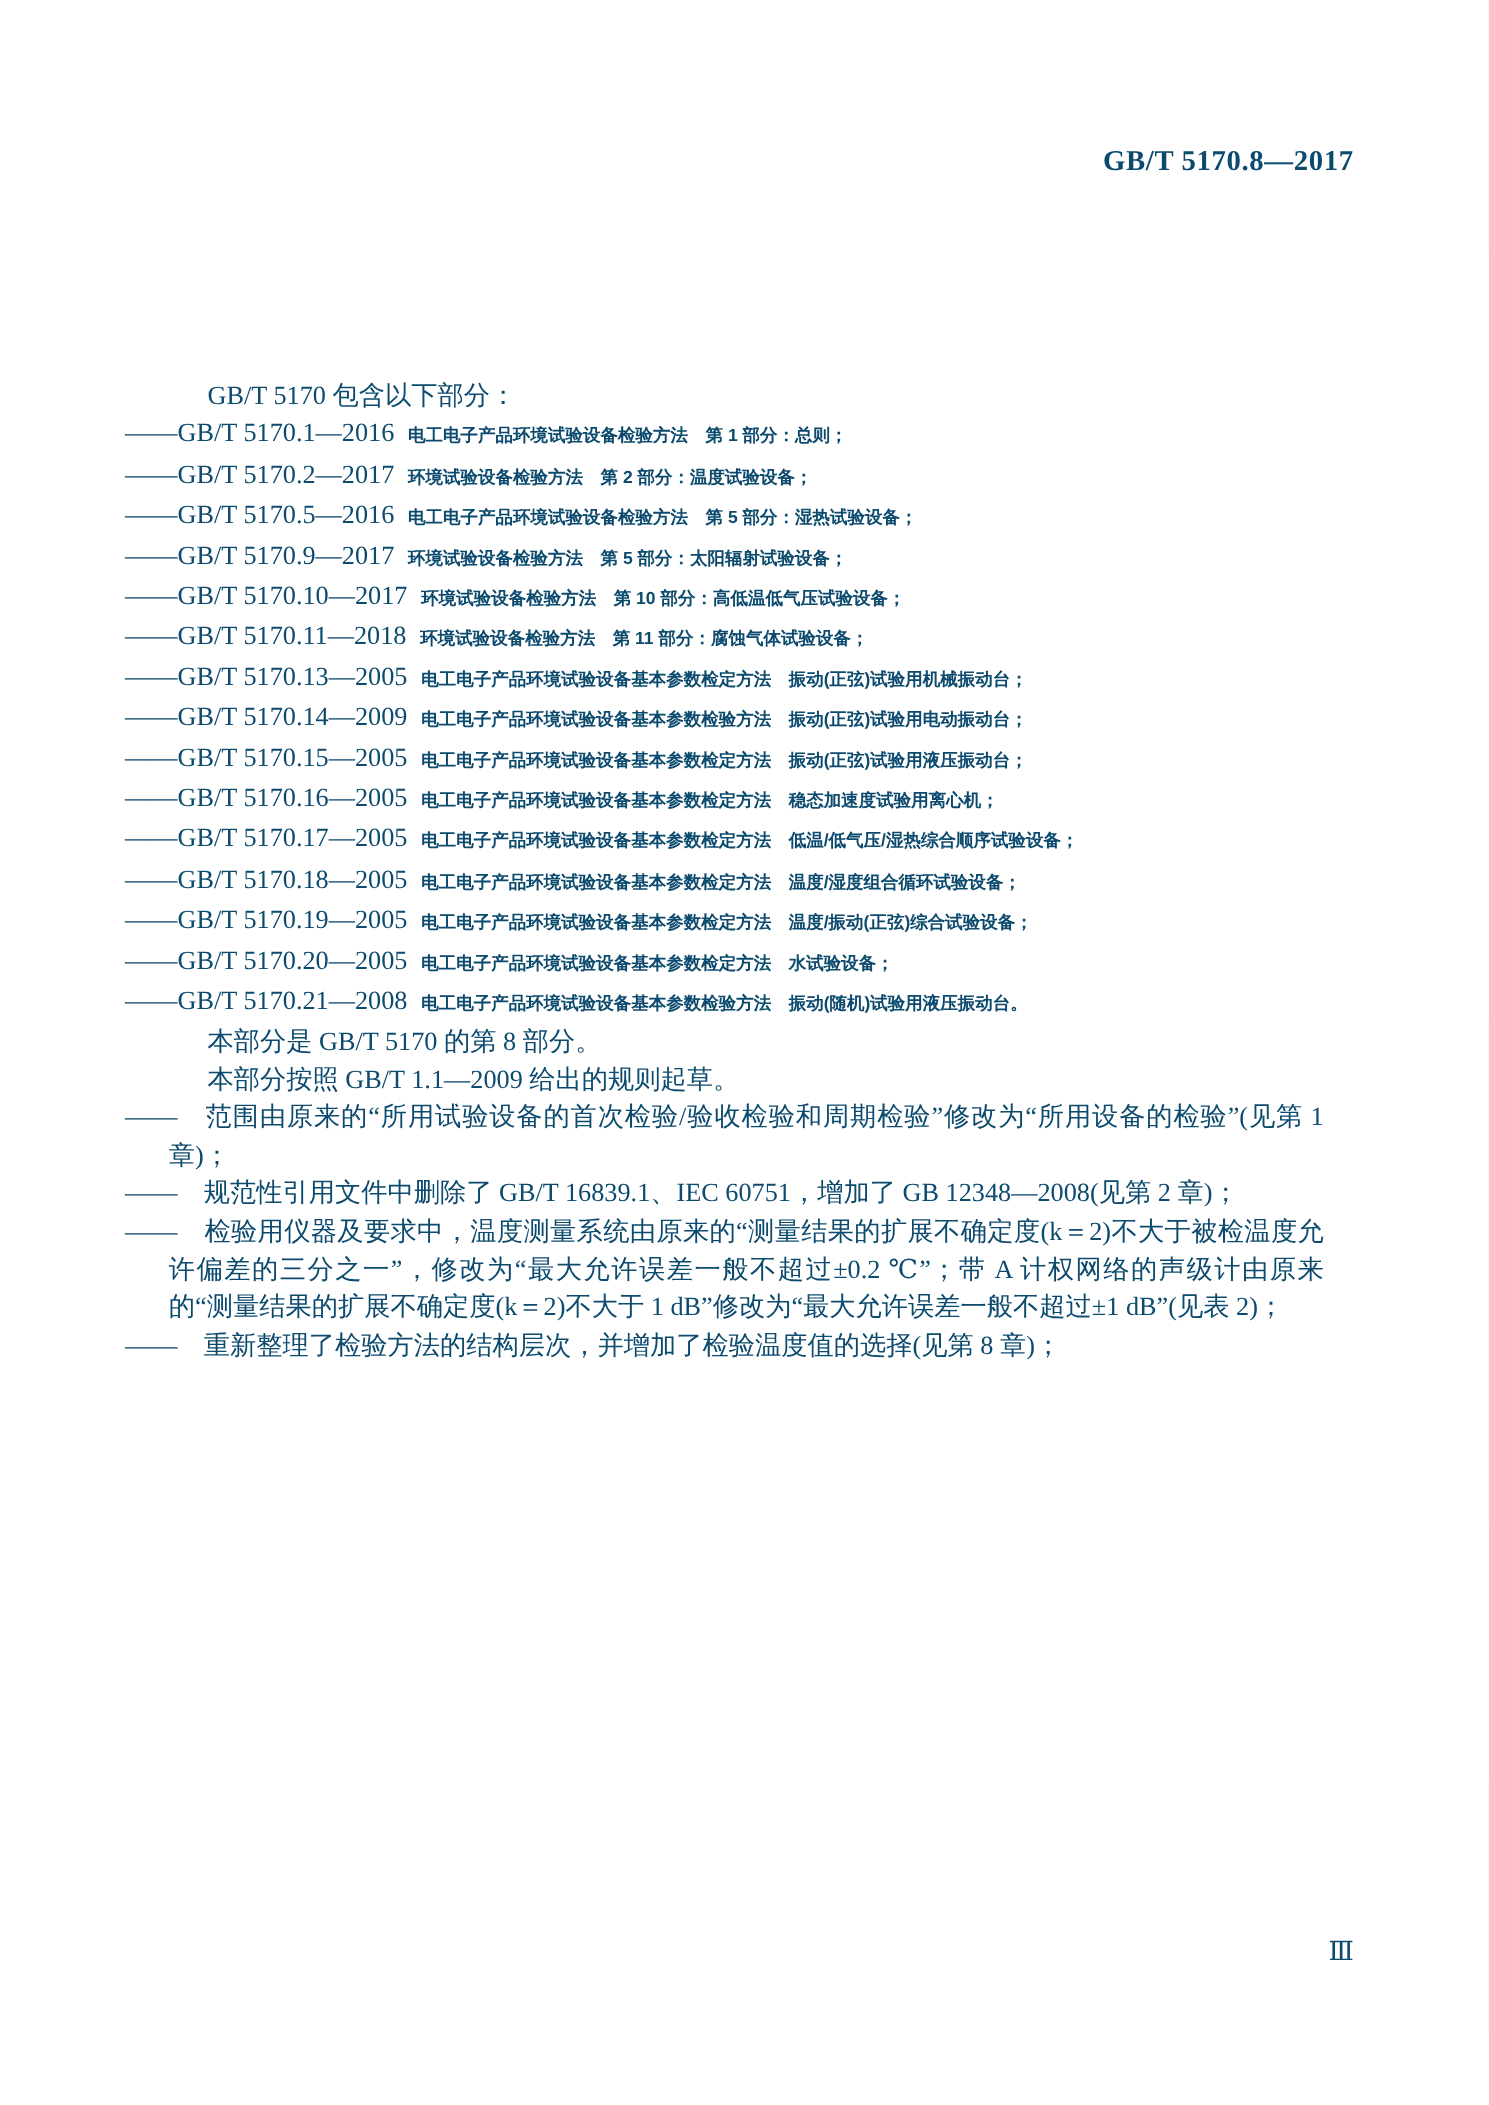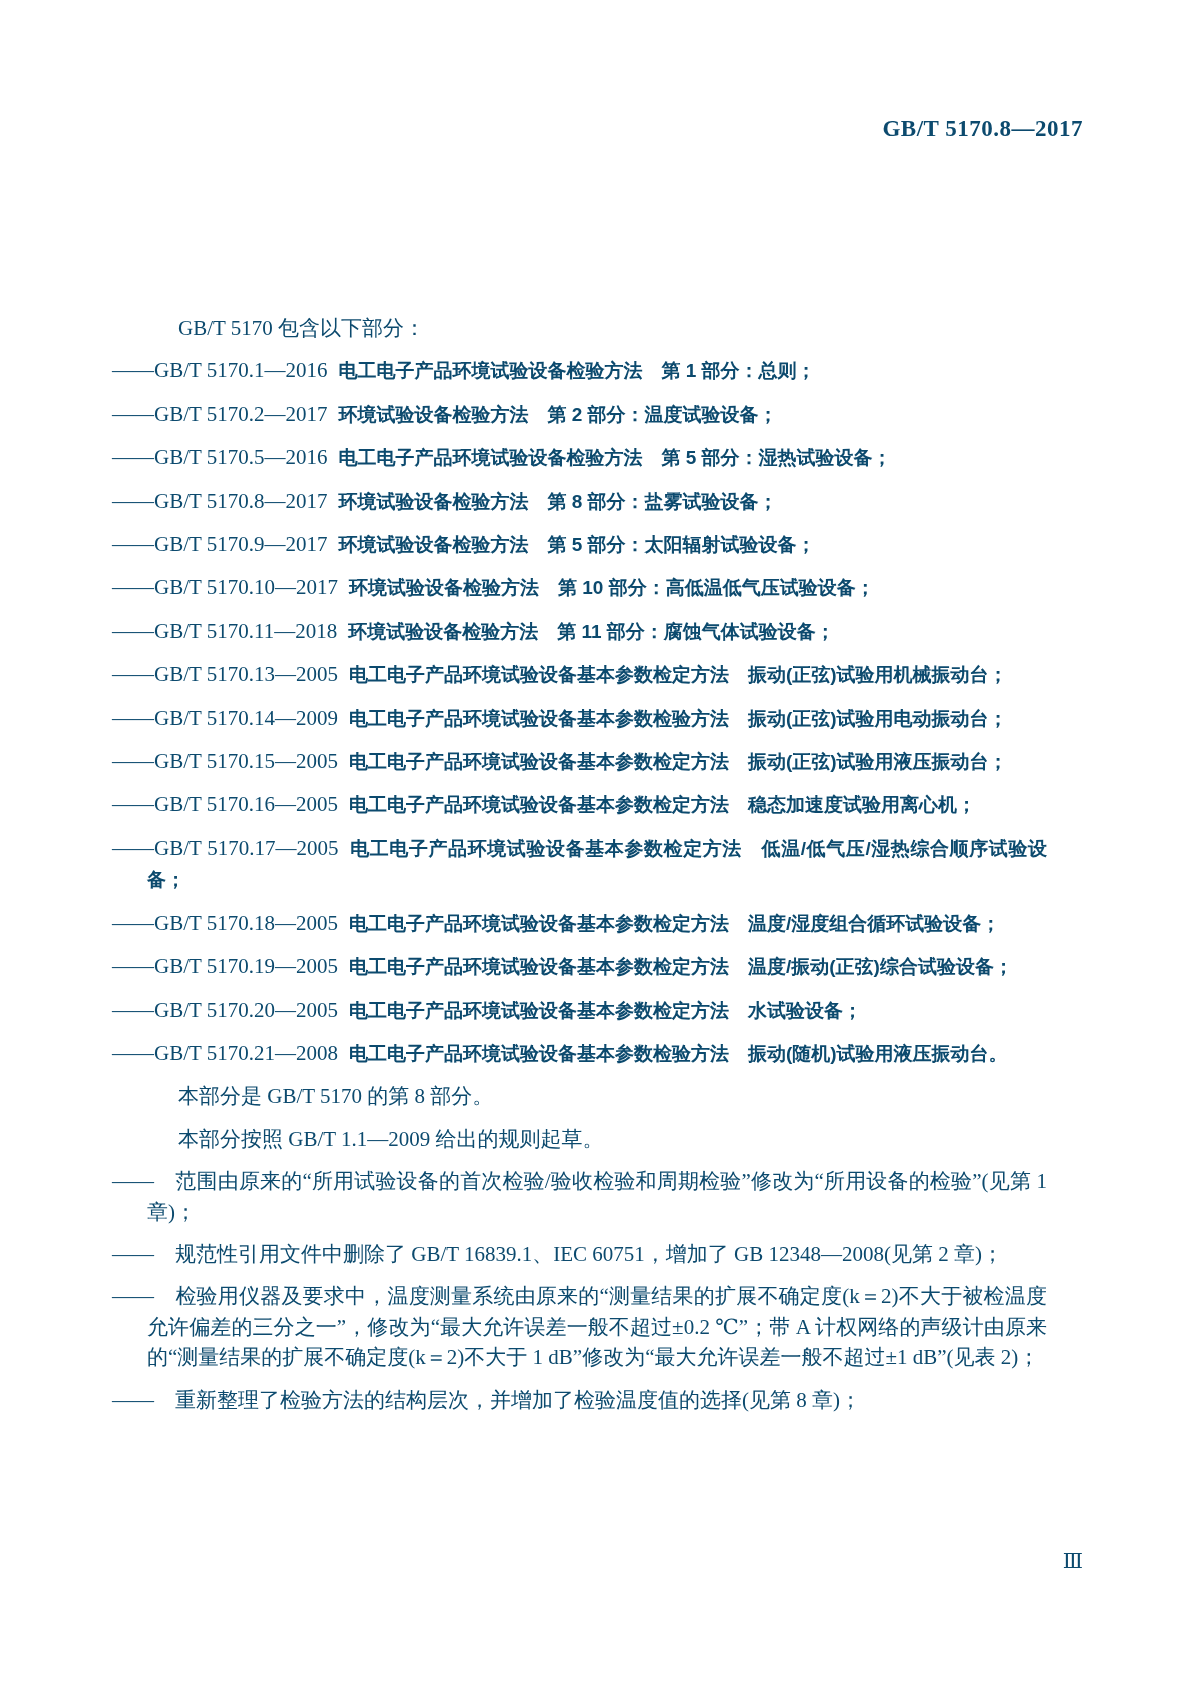--- a/index.html
+++ b/index.html
@@ -31,28 +31,28 @@
     text-indent:0.55em; 
   }
   .body-block{
     position:absolute;
     top:301px;left:135px;
     width:924px;
     font-size:21px;
     line-height:30.4px;
     text-align:justify;
   }
-  .body-block p{margin:12px;padding:0;}
+  .body-block p{margin:0;padding:0;}
   .intro,.para{text-indent:31px;}
   .part{padding-left:65px;text-indent:-35px;}
   .part .part-title{
     font-family:"Liberation Sans","DejaVu Sans",sans-serif;
     font-weight:600;
     margin-left:11px;
-    font-size:19px;
+    font-size:14px;
   }
   .change{padding-left:65px;text-indent:-35px;}
   .page-number{
     position:absolute;
     top:1549px;right:131px;
     font-size:21px;
   }
 </style>
 </head>
 <body>
@@ -62,21 +62,20 @@
   <div class="doc-number">GB/T 5170.8—2017</div>
 
 
   <div class="body-block">
 
     <p class="intro">GB/T 5170 包含以下部分：</p>
 
     <p class="part"><span class="part-num">——GB/T 5170.1—2016</span><span class="part-title">电工电子产品环境试验设备检验方法　第 1 部分：总则；</span></p>
     <p class="part"><span class="part-num">——GB/T 5170.2—2017</span><span class="part-title">环境试验设备检验方法　第 2 部分：温度试验设备；</span></p>
     <p class="part"><span class="part-num">——GB/T 5170.5—2016</span><span class="part-title">电工电子产品环境试验设备检验方法　第 5 部分：湿热试验设备；</span></p>
-    <p class="part"><span class="part-num">——GB/T 5170.8—2017</span><span class="part-title">环境试验设备检验方法　第 8 部分：盐雾试验设备；</span></p>
     <p class="part"><span class="part-num">——GB/T 5170.9—2017</span><span class="part-title">环境试验设备检验方法　第 5 部分：太阳辐射试验设备；</span></p>
     <p class="part"><span class="part-num">——GB/T 5170.10—2017</span><span class="part-title">环境试验设备检验方法　第 10 部分：高低温低气压试验设备；</span></p>
     <p class="part"><span class="part-num">——GB/T 5170.11—2018</span><span class="part-title">环境试验设备检验方法　第 11 部分：腐蚀气体试验设备；</span></p>
     <p class="part"><span class="part-num">——GB/T 5170.13—2005</span><span class="part-title">电工电子产品环境试验设备基本参数检定方法　振动(正弦)试验用机械振动台；</span></p>
     <p class="part"><span class="part-num">——GB/T 5170.14—2009</span><span class="part-title">电工电子产品环境试验设备基本参数检验方法　振动(正弦)试验用电动振动台；</span></p>
     <p class="part"><span class="part-num">——GB/T 5170.15—2005</span><span class="part-title">电工电子产品环境试验设备基本参数检定方法　振动(正弦)试验用液压振动台；</span></p>
     <p class="part"><span class="part-num">——GB/T 5170.16—2005</span><span class="part-title">电工电子产品环境试验设备基本参数检定方法　稳态加速度试验用离心机；</span></p>
     <p class="part"><span class="part-num">——GB/T 5170.17—2005</span><span class="part-title">电工电子产品环境试验设备基本参数检定方法　低温/低气压/湿热综合顺序试验设备；</span></p>
     <p class="part"><span class="part-num">——GB/T 5170.18—2005</span><span class="part-title">电工电子产品环境试验设备基本参数检定方法　温度/湿度组合循环试验设备；</span></p>
     <p class="part"><span class="part-num">——GB/T 5170.19—2005</span><span class="part-title">电工电子产品环境试验设备基本参数检定方法　温度/振动(正弦)综合试验设备；</span></p>

